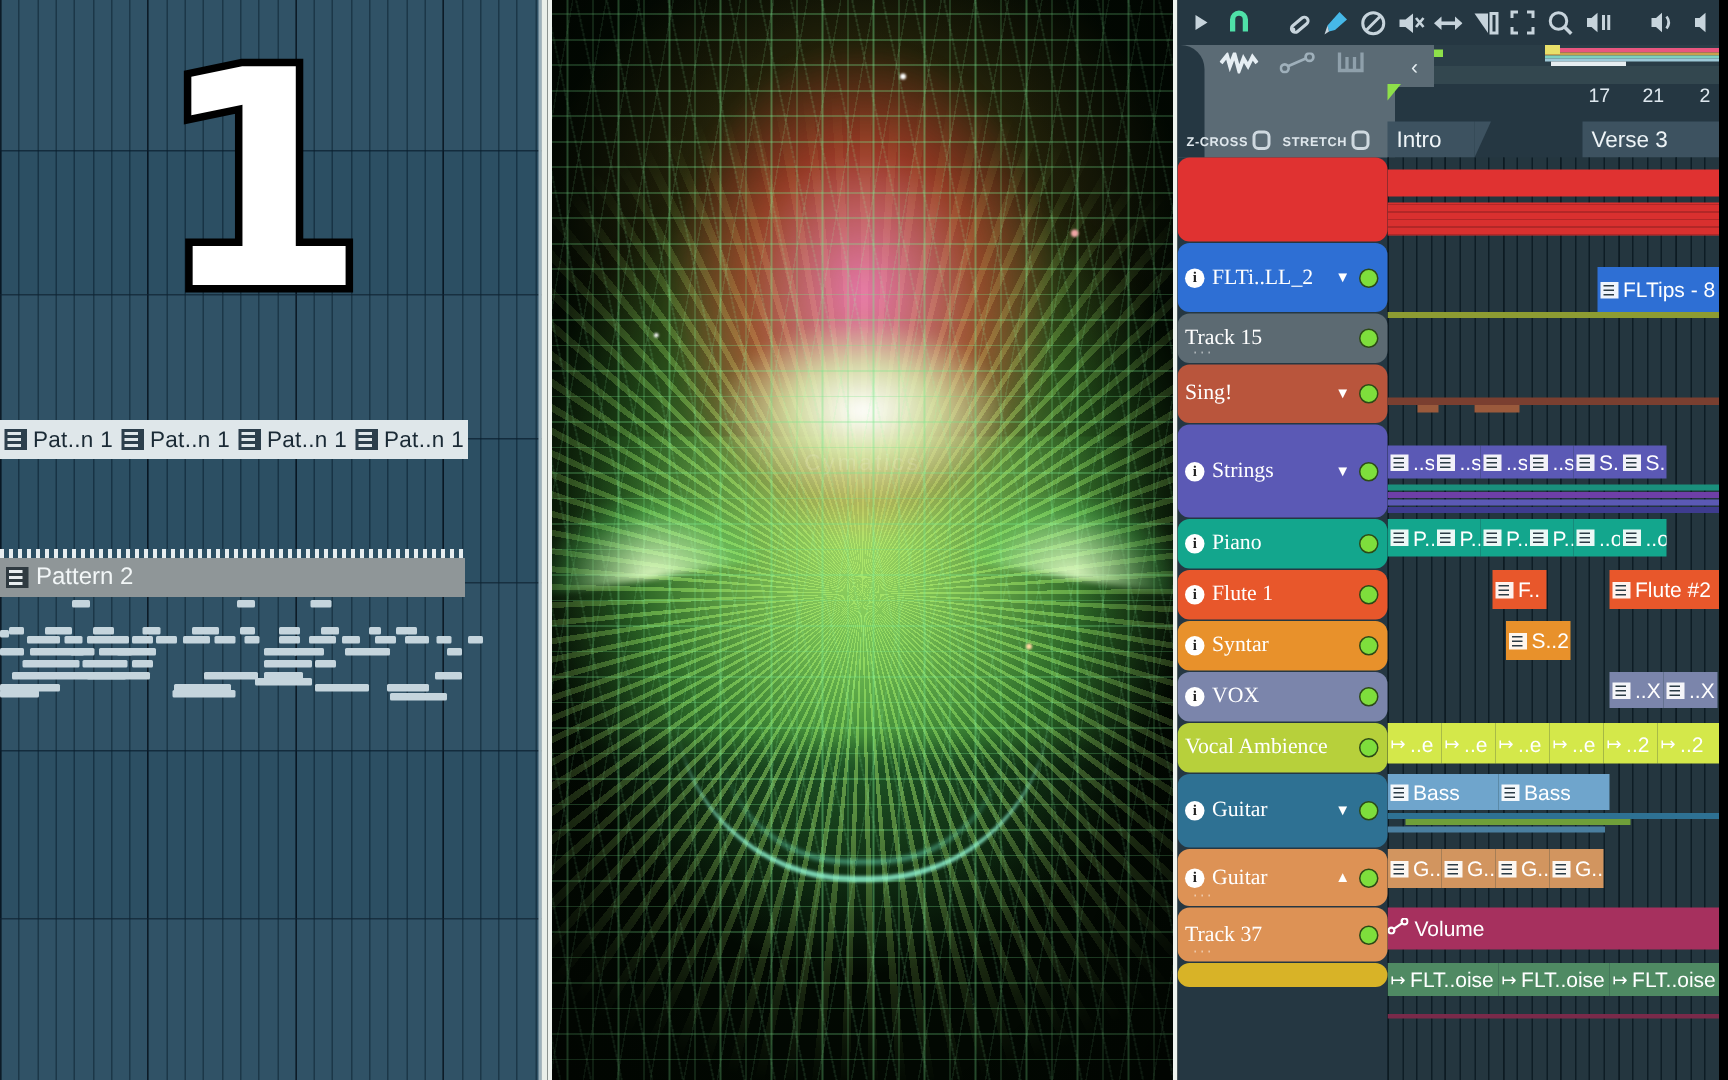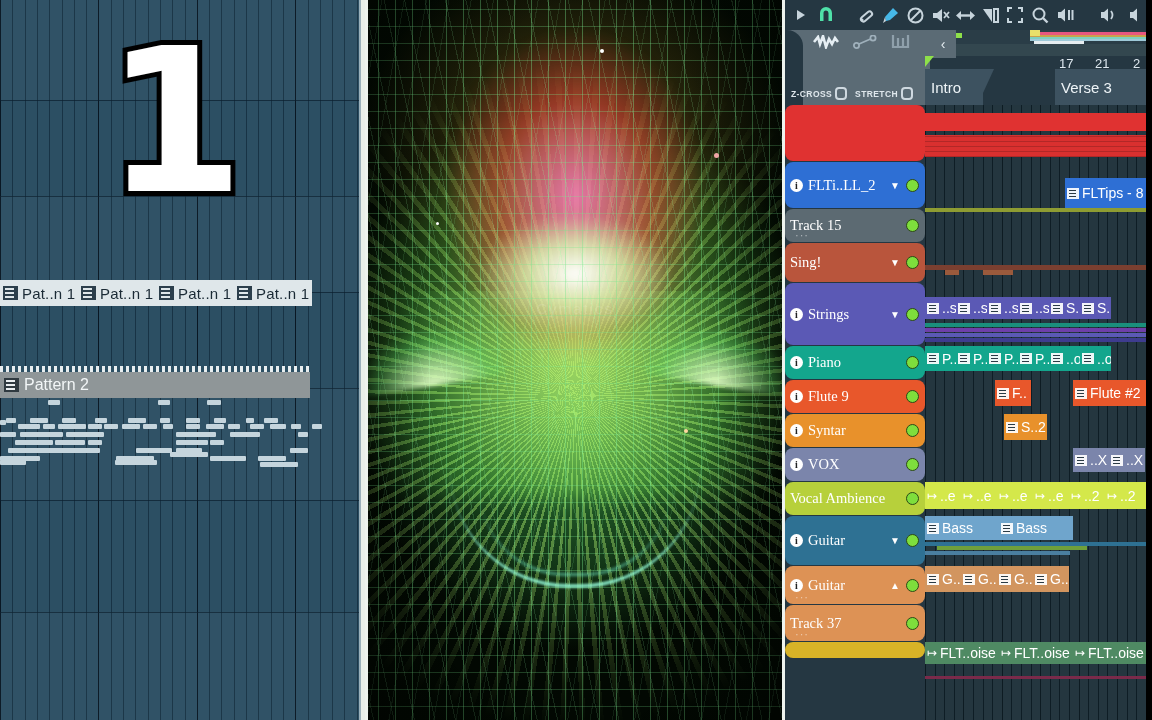--- a/index.html
+++ b/index.html
@@ -101,21 +101,21 @@
   .tlhead:before { content:""; position:absolute; left:0; top:0; width:18px; height:75px;
             background:#253742; border-top-right-radius:16px; }
   .tlh-icons { position:absolute; left:28px; top:4px; display:flex; gap:14px; align-items:center; color:#cfd9e0; }
   .tlh-toggles { position:absolute; left:6px; bottom:5px; display:flex; align-items:center; gap:8px; }
   .tgl { display:flex; align-items:center; gap:3px; color:#dfe7ec; font-size:8.5px; font-weight:bold; letter-spacing:.4px; }
   .knob { width:12px; height:13px; border:2px solid #cfd9e0; border-radius:4px; }
   .tl-backbtn { position:absolute; left:145px; top:30px; width:26px; height:28px; background:#5b6b75;
                 color:#e6eef2; display:flex; align-items:center; justify-content:center; font-size:14px; }
 
   .timeline { position:absolute; left:140px; top:56px; width:221px; height:49px; }
-  .tlmark { position:absolute; height:36px; bottom:0; background:#3d5260;
+  .tlmark { position:absolute; height:24px; bottom:0; background:#3d5260;
             color:#eef4f7; font-size:15px; display:flex; align-items:center; padding-left:6px; }
   .tlmark:after { content:""; position:absolute; right:-11px; top:0; border-left:11px solid #3d5260;
                   border-bottom:24px solid transparent; }
   .tlnum { position:absolute; top:0; color:#dde7ee; font-size:13px; }
   .tlflag { position:absolute; width:0; height:0; border-left:9px solid #8ee04a; border-bottom:11px solid transparent; }
 
   .tracks { position:absolute; left:0; top:105px; width:140px; }
   .trk { position:relative; margin-bottom:1px; border-radius:8px;
          display:flex; align-items:center; padding:0 6px 0 5px; color:#ffffff;
          font-size:14.5px; white-space:nowrap; }
@@ -596,20 +596,28 @@
           <span>G..</span>
         </div>
         <div class="clip" style="left: 72px; width: 36px; top: 461px; height: 26px; background: rgb(210, 149, 95);">
           <span class="ci"></span>
           <span>G..</span>
         </div>
         <div class="clip" style="left: 108px; width: 36px; top: 461px; height: 26px; background: rgb(210, 149, 95);">
           <span class="ci"></span>
           <span>G..</span>
         </div>
+        <div class="autoclip" style="left: 0px; width: 221px; top: 500px; height: 28px; background: rgb(166, 48, 94);">
+          <span class="pin"><svg width="14" height="11" viewBox="0 0 14 11">
+              <circle cx="2.6" cy="8.4" r="2" fill="none" stroke="#fff" stroke-width="1.5"></circle>
+              <circle cx="11.4" cy="2.3" r="2" fill="none" stroke="#fff" stroke-width="1.5"></circle>
+              <line x1="4.3" y1="7.3" x2="9.8" y2="3.4" stroke="#fff" stroke-width="1.5"></line>
+            </svg></span>
+          <span>Volume</span>
+        </div>
         <div class="clip" style="left: 0px; width: 74px; top: 537px; height: 22px; background: rgb(79, 138, 99);">
           <span class="au">↦</span>
           <span>FLT..oise</span>
         </div>
         <div class="clip" style="left: 74px; width: 74px; top: 537px; height: 22px; background: rgb(79, 138, 99);">
           <span class="au">↦</span>
           <span>FLT..oise</span>
         </div>
         <div class="clip" style="left: 148px; width: 74px; top: 537px; height: 22px; background: rgb(79, 138, 99);">
           <span class="au">↦</span>
@@ -658,21 +666,21 @@
           <span class="caret">▼</span>
           <span class="dot"></span>
         </div>
         <div class="trk" style="background: rgb(19, 166, 141); height: 33px;">
           <span class="ibadge">i</span>
           <span class="nm">Piano</span>
           <span class="dot"></span>
         </div>
         <div class="trk" style="background: rgb(232, 87, 43); height: 33px;">
           <span class="ibadge">i</span>
-          <span class="nm">Flute 9</span>
+          <span class="nm">Flute 1</span>
           <span class="dot"></span>
         </div>
         <div class="trk" style="background: rgb(232, 145, 43); height: 33px;">
           <span class="ibadge">i</span>
           <span class="nm">Syntar</span>
           <span class="dot"></span>
         </div>
         <div class="trk" style="background: rgb(123, 133, 171); height: 33px;">
           <span class="ibadge">i</span>
           <span class="nm">VOX</span>

